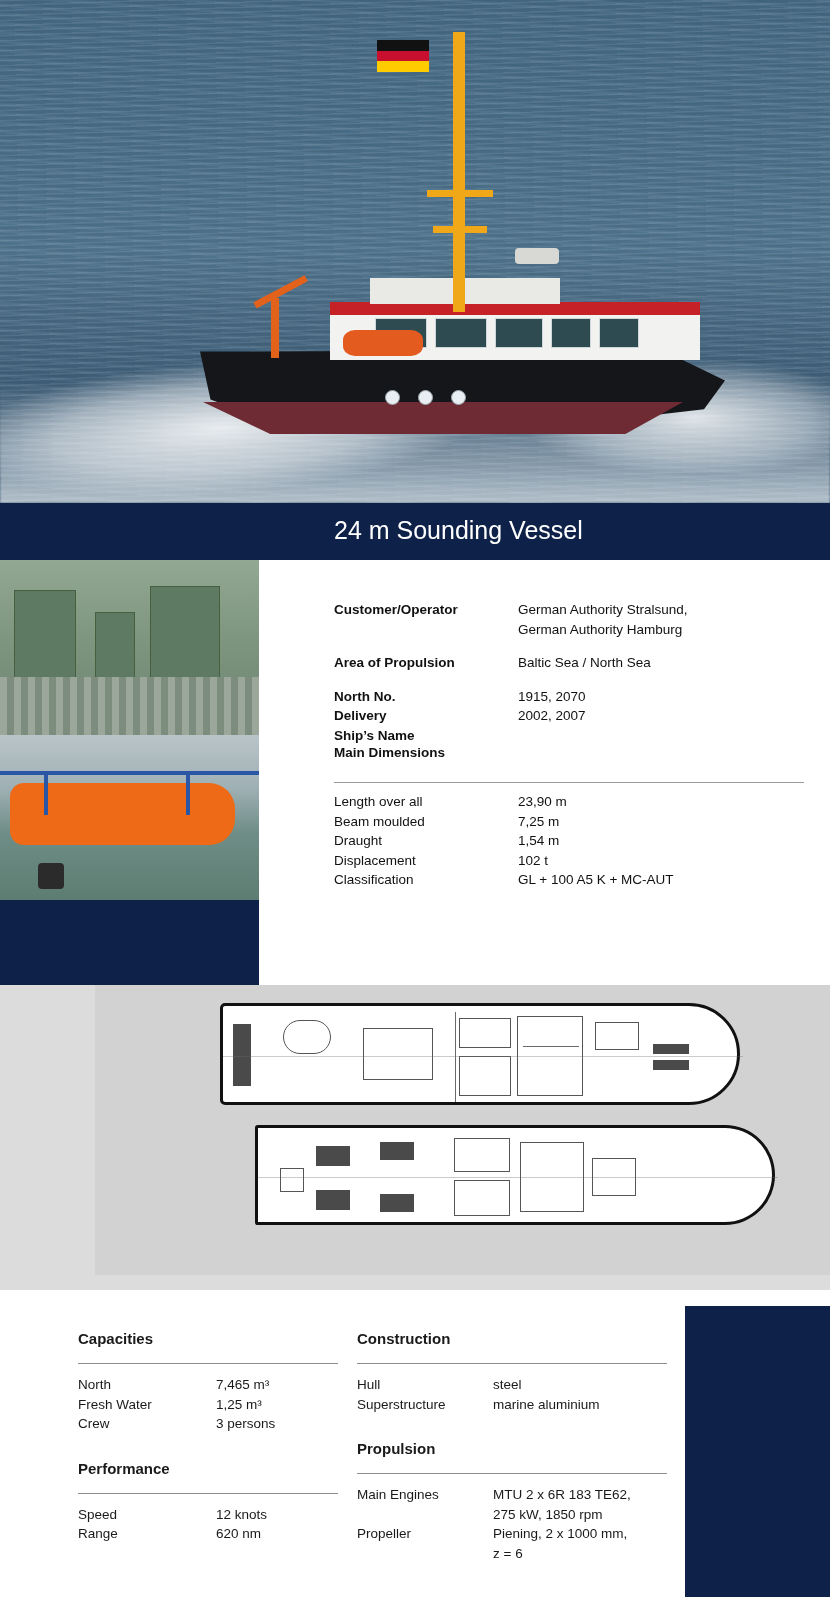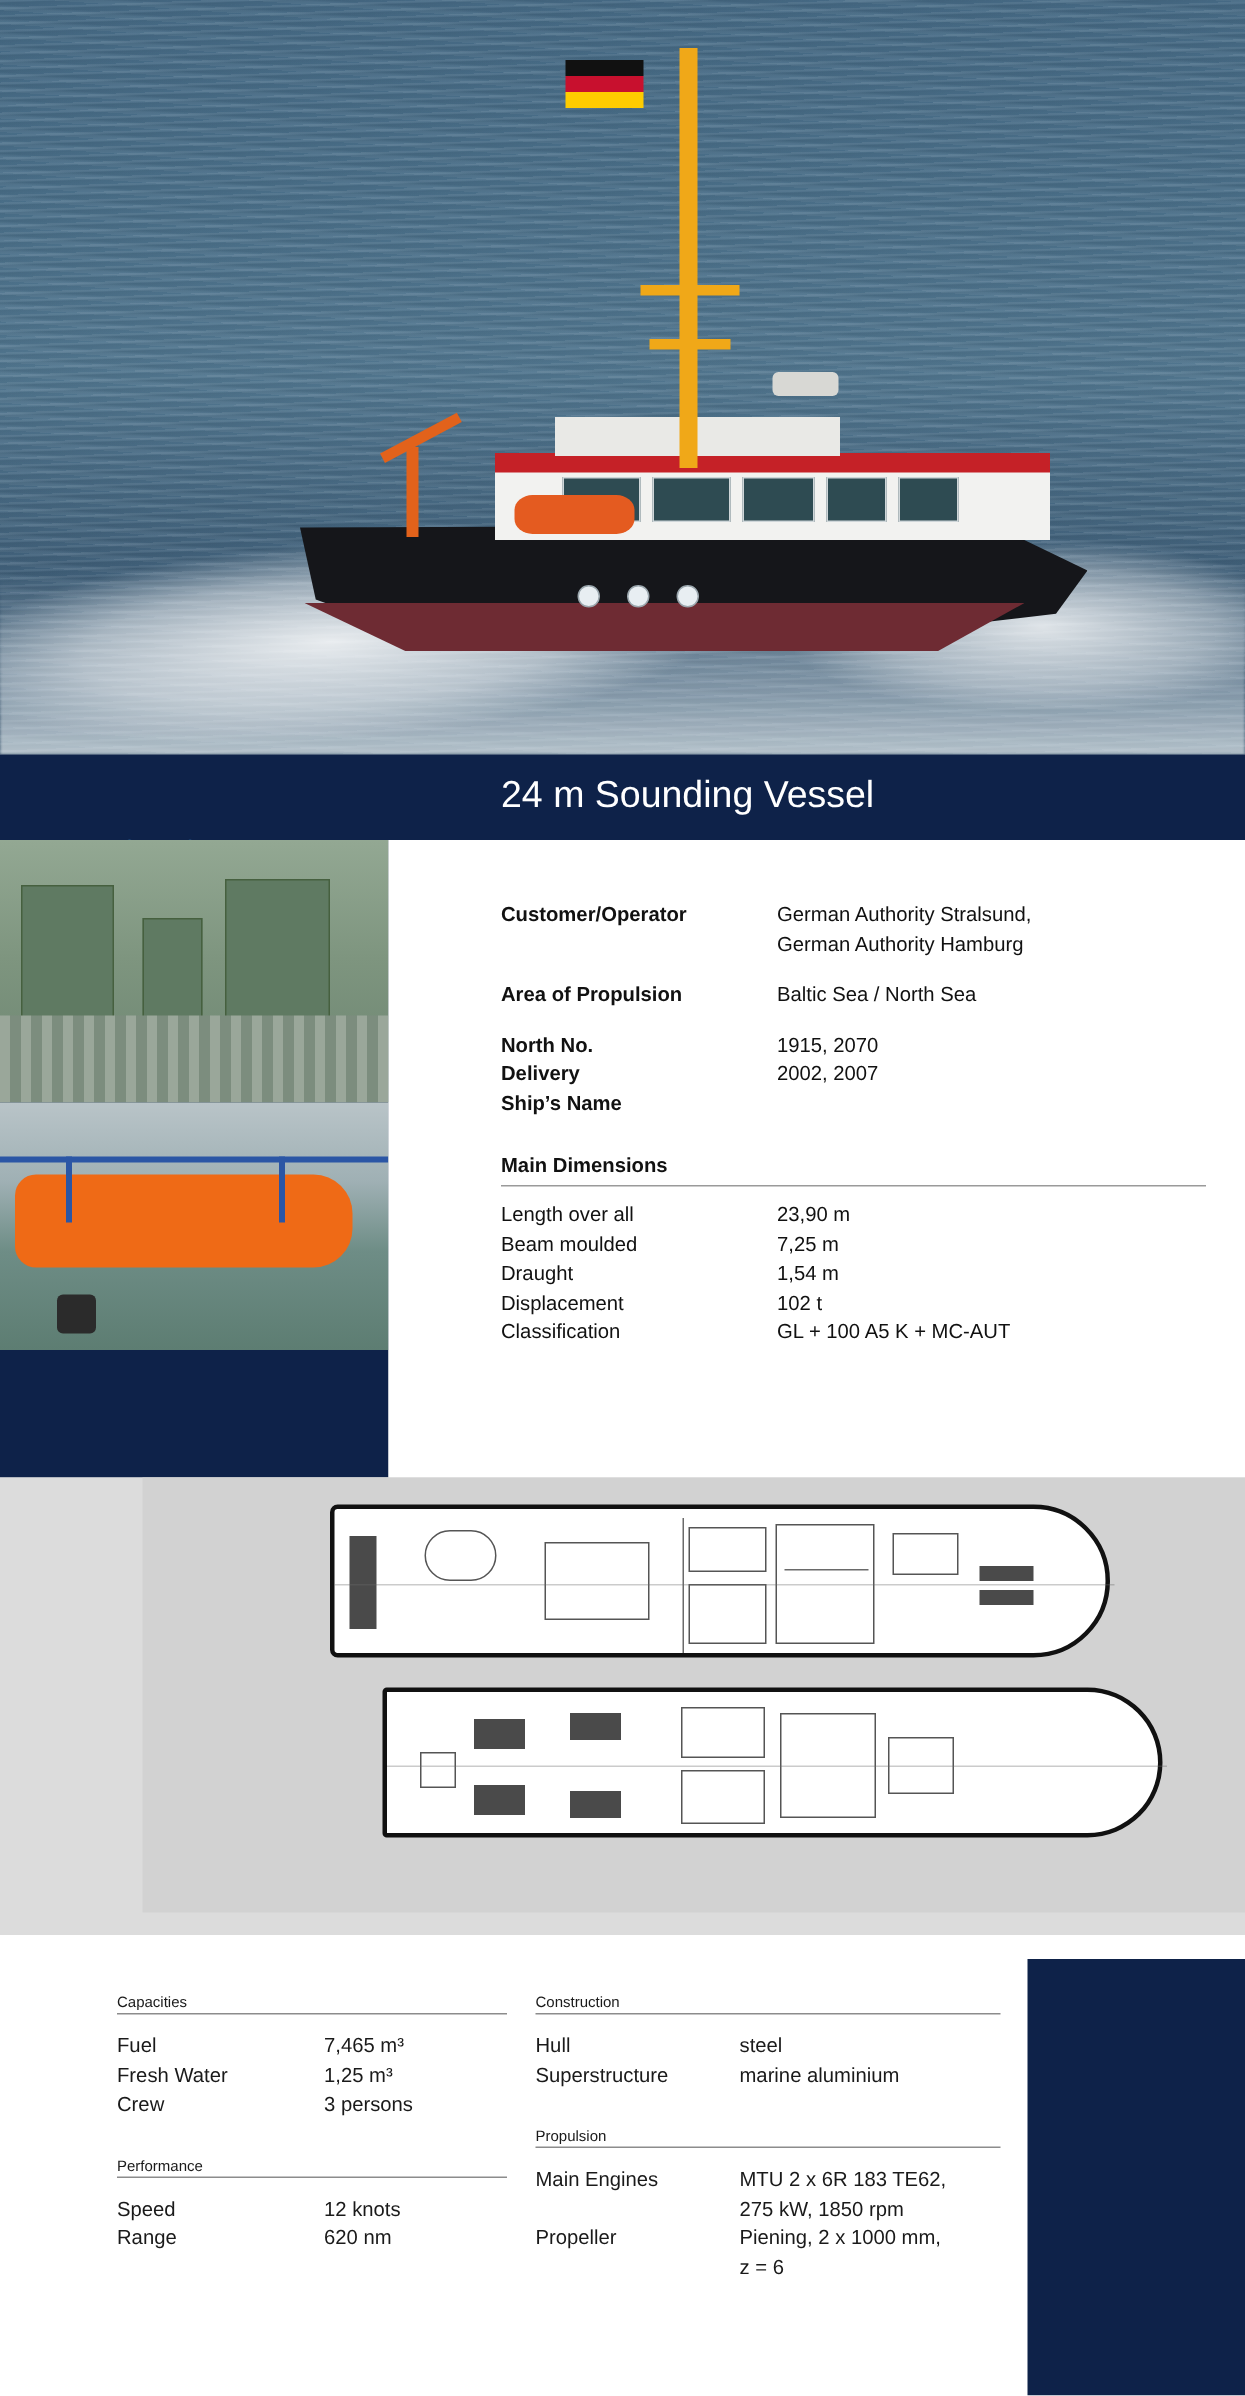--- a/index.html
+++ b/index.html
@@ -113,43 +113,43 @@
   
   .specs { position:absolute; left:259px; top:560px; width:571px; height:425px; background:#ffffff; }
   .spec-table { position:absolute; left:75px; top:40px; width:470px; font-size:13.5px; }
   .srow { display:flex; line-height:19.5px; }
   .skey { width:184px; font-weight:bold; color:#111; }
   .sval { flex:1; color:#111; }
   .skey.plain { font-weight:normal; }
   .gap14 { height:14px; }
 
   .sec-title {
-    margin-top:24px; font-weight:bold; font-size:13.5px; color:#111;
-    padding-bottom:6px; border-bottom:1px solid #9a9a9a; width:470px;
+    font-weight:bold; font-size:13.5px; color:#111;
+    padding-bottom:22px; border-bottom:1px solid #9a9a9a; width:470px;
   }
   .sec-body { margin-top:9px; }
 
   
   .gaband { position:absolute; left:0; top:985px; width:830px; height:305px; background:#dcdcdc; }
   .gainner { position:absolute; left:95px; top:0; width:735px; height:290px; background:#d2d2d2; }
   .plan {
     position:absolute; background:#ffffff; border:3px solid #111;
   }
   .plan1 { left:125px; top:18px; width:520px; height:102px; border-radius:6px 60px 60px 6px; }
   .plan2 { left:160px; top:140px; width:520px; height:100px; border-radius:4px 70px 70px 4px; }
   .pl-line { position:absolute; background:#6a6a6a; }
   .pl-box { position:absolute; border:1px solid #555; background:#fff; }
   .pl-dark { position:absolute; background:#4a4a4a; }
 
   
   .bottom { position:absolute; left:0; top:1290px; width:830px; height:307px; background:#ffffff; }
   .bluebox { position:absolute; right:0; top:16px; width:145px; height:291px; background:#0e2249; }
   .colL { position:absolute; left:78px; top:40px; width:260px; }
   .colR { position:absolute; left:357px; top:40px; width:310px; }
-  .btitle { font-weight:normal; font-size:10px; padding-bottom:1px; border-bottom:1px solid #8c8c8c; }
+  .btitle { font-weight:bold; font-size:15px; padding-bottom:16px; border-bottom:1px solid #8c8c8c; }
   .brow { display:flex; font-size:13.5px; line-height:19.5px; }
   .bkey { width:138px; }
   .bval { flex:1; }
   .colR .bkey { width:136px; }
   .mt10 { margin-top:11px; }
   .mt26 { margin-top:26px; }
 </style>
 </head>
 <body>
 
@@ -304,21 +304,21 @@
     </div>
   </div>
 
   <div class="bottom">
     <div class="bluebox"></div>
 
     <div class="colL">
       <div class="btitle">Capacities</div>
       <div class="mt10">
         <div class="brow">
-          <div class="bkey">Fuel</div>
+          <div class="bkey">North</div>
           <div class="bval">7,465 m³</div>
         </div>
         <div class="brow">
           <div class="bkey">Fresh Water</div>
           <div class="bval">1,25 m³</div>
         </div>
         <div class="brow">
           <div class="bkey">Crew</div>
           <div class="bval">3 persons</div>
         </div>

